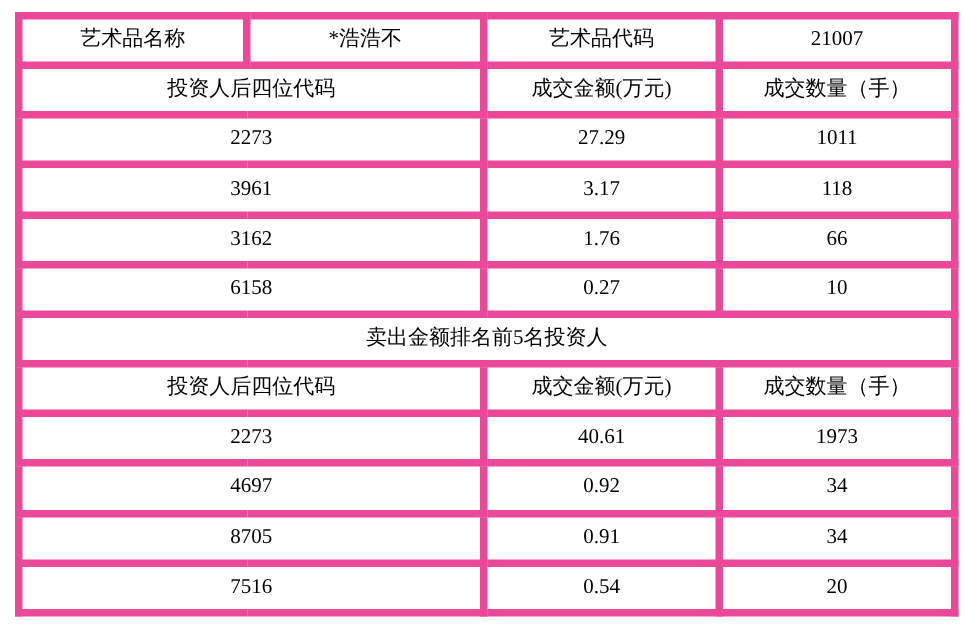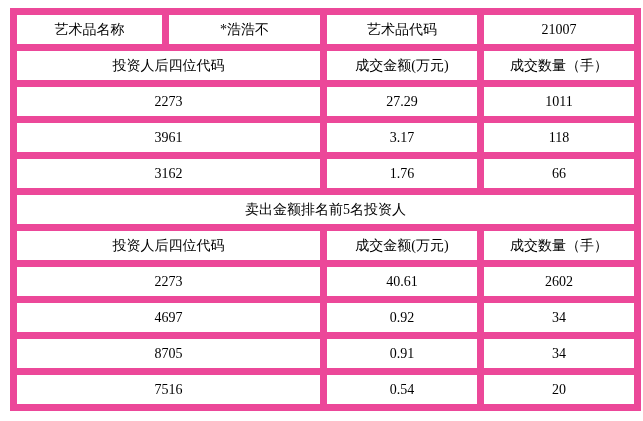--- a/index.html
+++ b/index.html
@@ -19,21 +19,21 @@
     left: 10px;
     top: 8px;
     width: 624px;
     height: 403px;
     border-collapse: collapse;
     table-layout: fixed;
     border: 2px solid #000000;
     background: #ffffff;
   }
   table.report td {
-    border: 7px solid #ec4899;
+    border: 5px solid #ec4899;
     text-align: center;
     vertical-align: middle;
     font-size: 14px;
     line-height: 1;
     padding: 0 2px;
     overflow: hidden;
     white-space: nowrap;
   }
 </style>
 </head>
@@ -68,33 +68,38 @@
     <tr>
       <td colspan="2">3961</td>
       <td>3.17</td>
       <td>118</td>
     </tr>
     <tr>
       <td colspan="2">3162</td>
       <td>1.76</td>
       <td>66</td>
     </tr>
+    <tr>
+      <td colspan="2">6158</td>
+      <td>0.27</td>
+      <td>10</td>
+    </tr>
 
     <tr>
       <td colspan="4">卖出金额排名前5名投资人</td>
     </tr>
     <tr>
       <td colspan="2">投资人后四位代码</td>
       <td>成交金额(万元)</td>
       <td>成交数量（手）</td>
     </tr>
     <tr>
       <td colspan="2">2273</td>
       <td>40.61</td>
-      <td>2602</td>
+      <td>1973</td>
     </tr>
     <tr>
       <td colspan="2">4697</td>
       <td>0.92</td>
       <td>34</td>
     </tr>
     <tr>
       <td colspan="2">8705</td>
       <td>0.91</td>
       <td>34</td>

